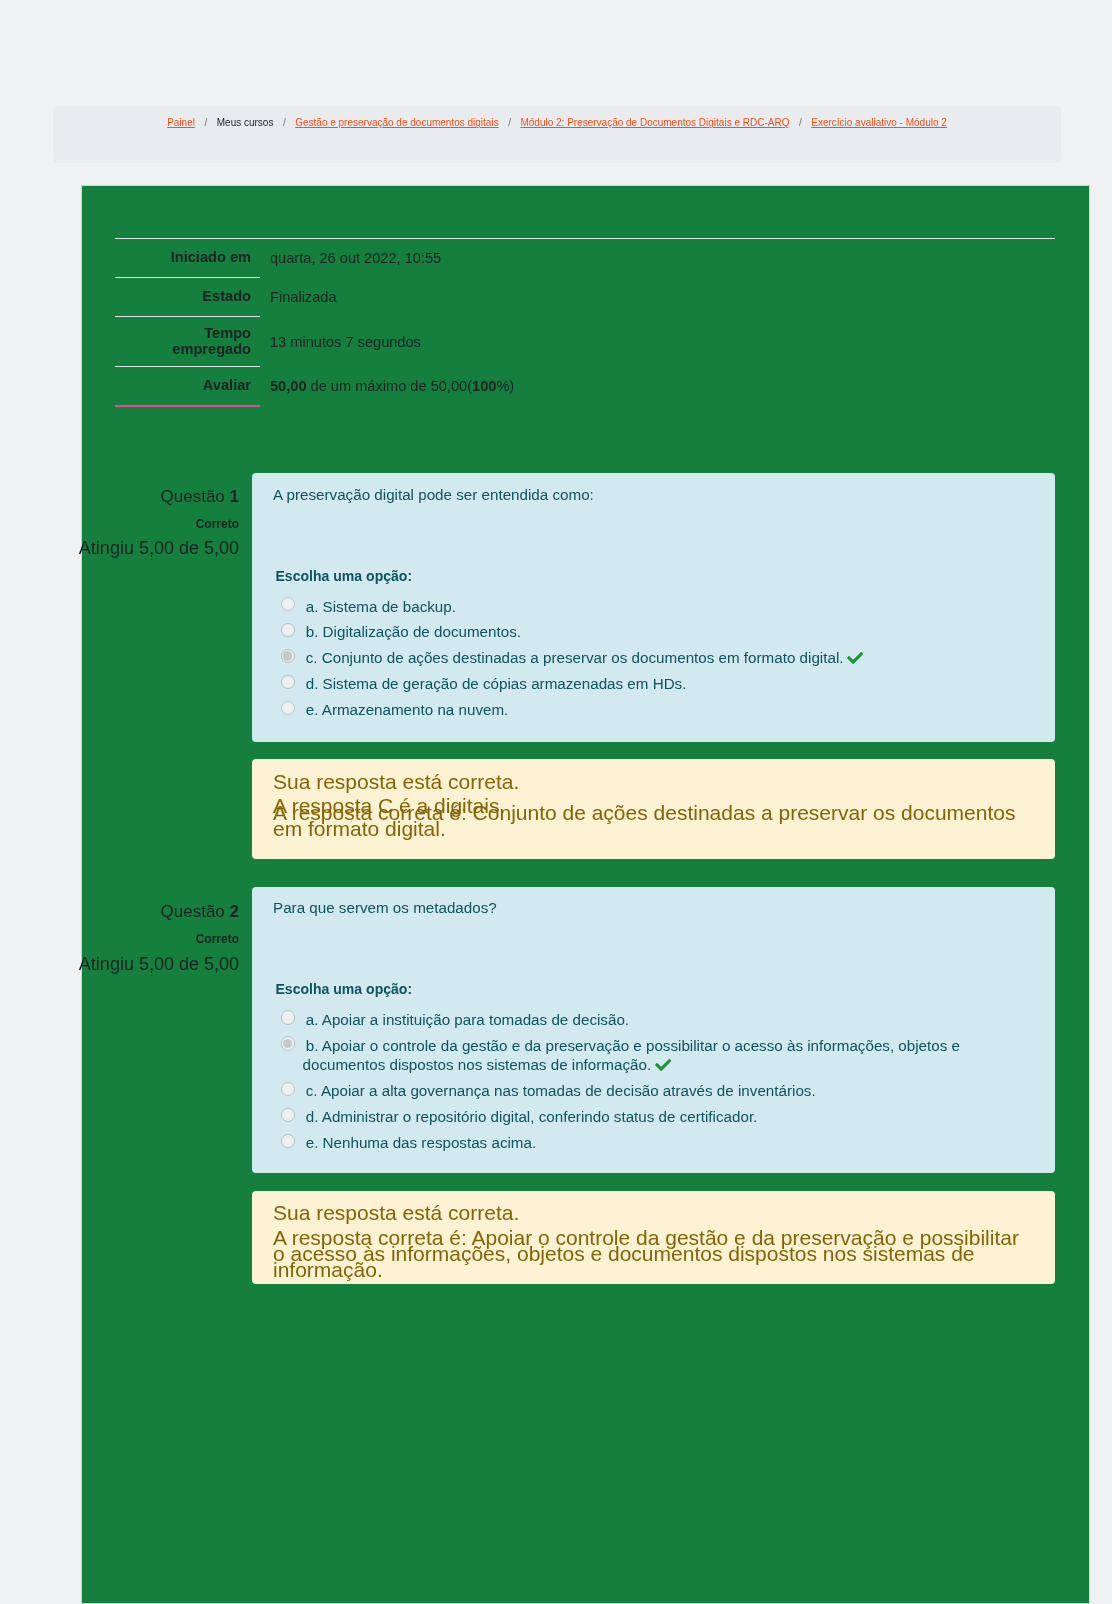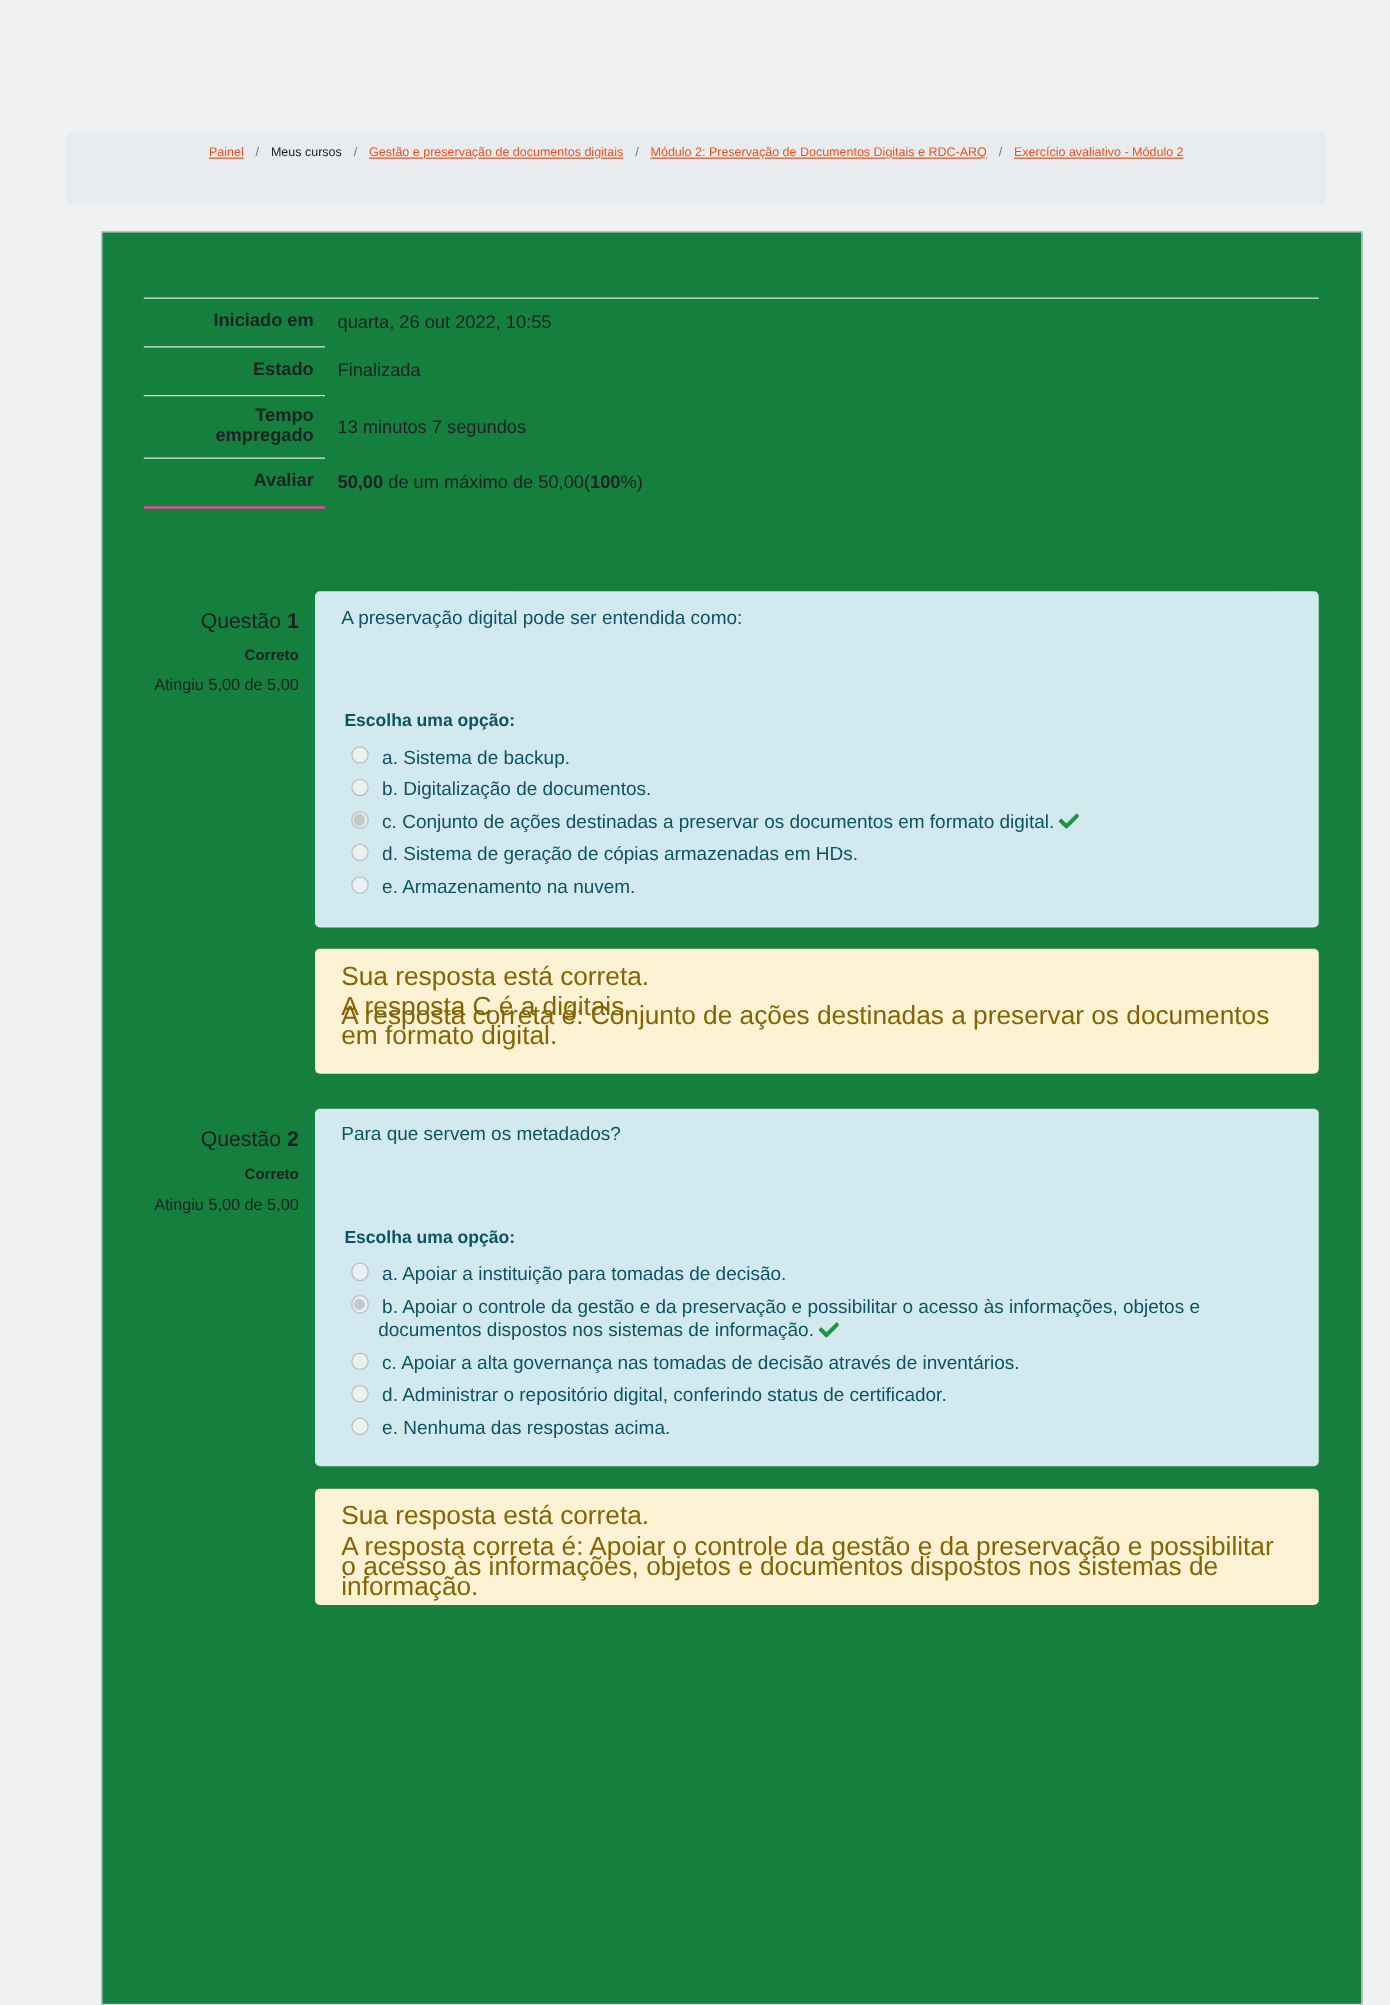--- a/index.html
+++ b/index.html
@@ -44,21 +44,21 @@
   .summary tr:last-child td.k{border-bottom:2px solid #ec4899;}
   .summary td.v{padding-left:10px;line-height:22px;}
   .summary tr:first-child td.v{border-top:1px solid #dee2e6;}
 
   
   .que{position:absolute;left:33px;width:940px;}
   .que .info{position:absolute;left:0;width:124px;text-align:right;}
   .que .info .no{position:absolute;right:0;white-space:nowrap;font-size:17px;line-height:22px;}
   .que .info .no b{font-weight:bold;}
   .que .info .state{position:absolute;right:0;white-space:nowrap;font-size:12px;line-height:18px;font-weight:bold;}
-  .que .info .grade{position:absolute;right:0;white-space:nowrap;font-size:13px;line-height:18px;text-align:center;}
+  .que .info .grade{position:absolute;right:0;white-space:nowrap;font-size:18px;line-height:18px;text-align:center;}
 
   .formulation{
     position:absolute;left:137px;width:803px;
     background:#d2e9ef;border-radius:4px;
     color:#0c5460;
     box-sizing:border-box;
   }
   .qtext{position:absolute;left:21px;font-size:15.2px;line-height:20px;}
   .prompt{position:absolute;left:23.5px;font-weight:bold;font-size:14.05px;line-height:20px;}
   .answers{position:absolute;left:21px;right:21px;list-style:none;margin:0;padding:0;}

